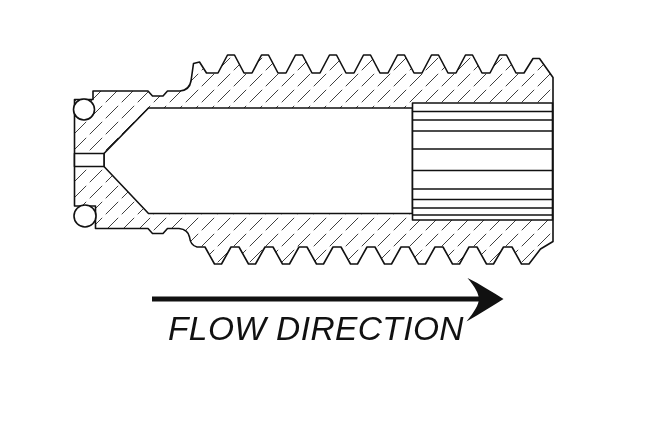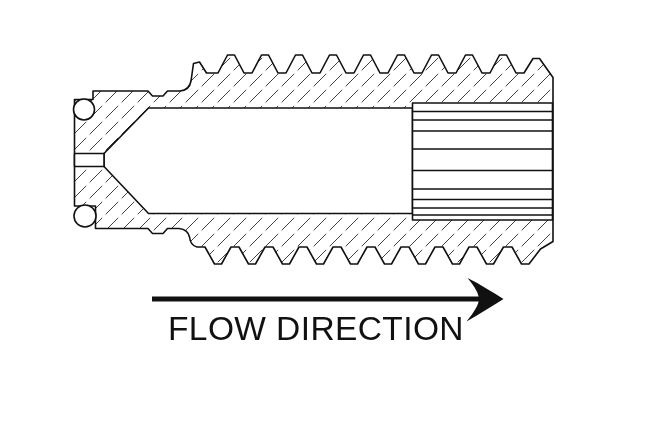--- a/index.html
+++ b/index.html
@@ -10,20 +10,21 @@
   html, body {
     width: 650px; height: 425px;
     background: var(--bg);
     font-family: "Liberation Sans", sans-serif;
     overflow: hidden;
   }
   .canvas {
     position: relative;
     width: 650px; height: 425px;
     background: var(--bg);
+    font-style: italic;
   }
   svg { display: block; }
   .whitefill { fill: #ffffff; stroke: var(--line); stroke-width: 1.6; stroke-linejoin: round; }
   .thinline { stroke: var(--line); stroke-width: 1.4; }
   .flow-text {
     fill: var(--line);
     font-family: "Liberation Sans", sans-serif;
     font-size: 33.5px;
     letter-spacing: 0.4px;
   }

